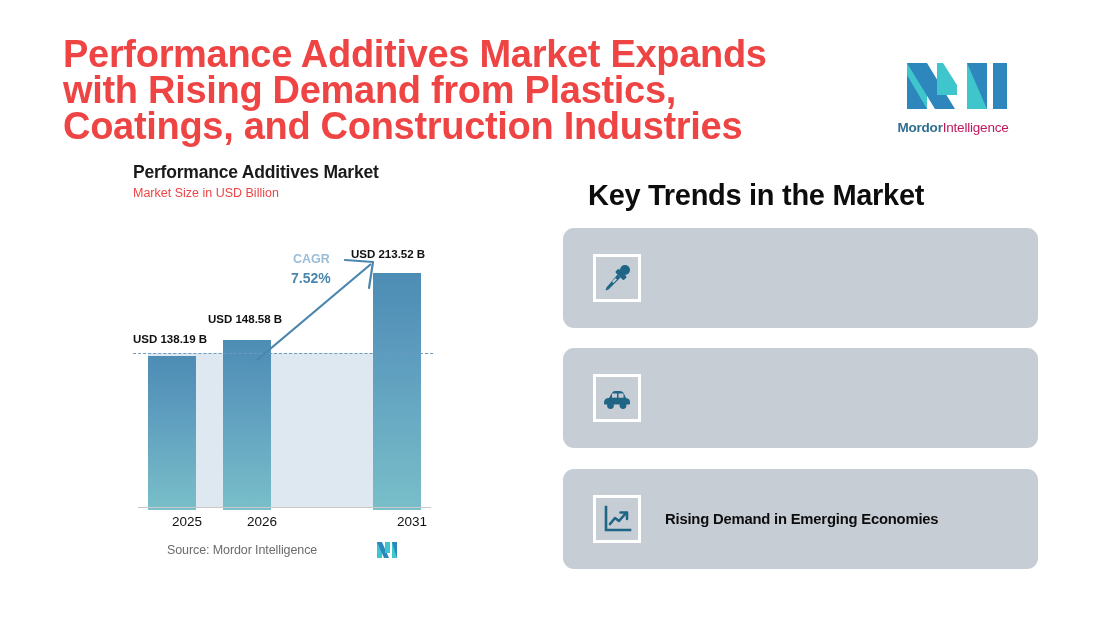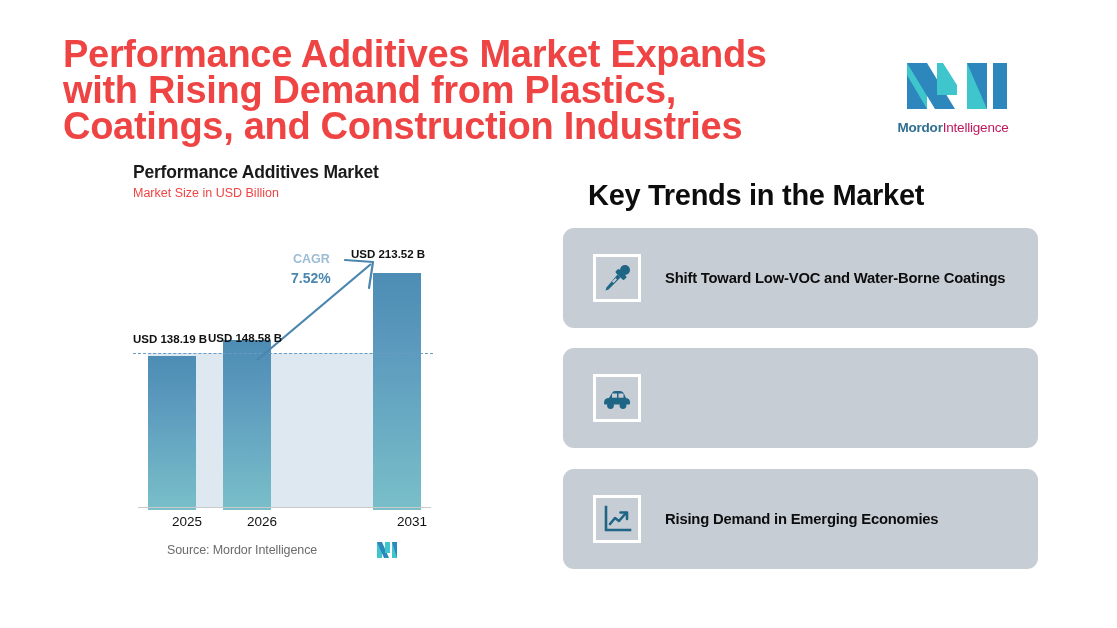--- a/index.html
+++ b/index.html
@@ -79,21 +79,21 @@
   .axis-line {
     position: absolute; left: 5px; top: 277px; width: 293px; height: 1px;
     background: #c9c9c9;
   }
 
   .bar-value {
     position: absolute; font-size: 11.5px; font-weight: 700; color: #111111;
     white-space: nowrap;
   }
   #val-2025 { left: 0px;   top: 103px; }
-  #val-2026 { left: 75px;  top: 102px; }
+  #val-2026 { left: 75px;  top: 83px; }
   #val-2031 { left: 218px; top: 18px; }
 
   .tick-label {
     position: absolute; top: 284px; font-size: 13.5px; font-weight: 400;
     color: #111111; text-align: right; width: 60px;
   }
   #tick-2025 { left: 9px; }
   #tick-2026 { left: 84px; }
   #tick-2031 { left: 234px; }
 
@@ -212,21 +212,20 @@
     <div class="trend-icon-box">
       <svg width="32" height="32" viewBox="0 0 32 32">
         <g fill="#1f6586">
           <circle cx="24" cy="8" r="5"></circle>
           <rect x="14" y="10" width="12" height="5" rx="1.4" transform="rotate(45 20 12.5)"></rect>
           <polygon points="16.5,12.5 19.5,15.5 7.5,27.5 4.5,28.5 5.5,25.5"></polygon>
           <rect x="12.5" y="16" width="2" height="5" fill="#c7cdd5" transform="rotate(45 13.5 18.5)"></rect>
         </g>
       </svg>
     </div>
-    <div class="trend-label">Shift Toward Low-VOC and Water-Borne Coatings</div>
   </div>
 
   <div class="trend-card" id="trend-card-1">
     <div class="trend-icon-box">
       <svg width="32" height="32" viewBox="0 0 32 32">
         <g fill="#1f6586">
           <path d="M3 21 q0 -5 5 -5 l3 -5 q1 -2 3 -2 h5 q2 0 3.5 1.8 L25 16 q4 0.6 4 4.2 v1.3 q0 1 -1 1 H4 q-1 0 -1 -1 Z"></path>
           <circle cx="9.5" cy="23.5" r="3.4"></circle>
           <circle cx="22" cy="23.5" r="3.4"></circle>
           <rect x="11" y="11.5" width="5" height="4.2" fill="#c7cdd5"></rect>

